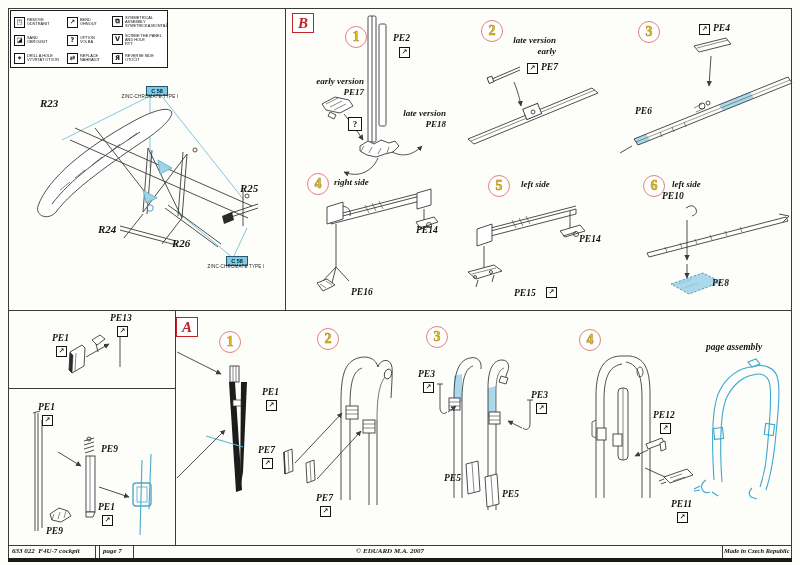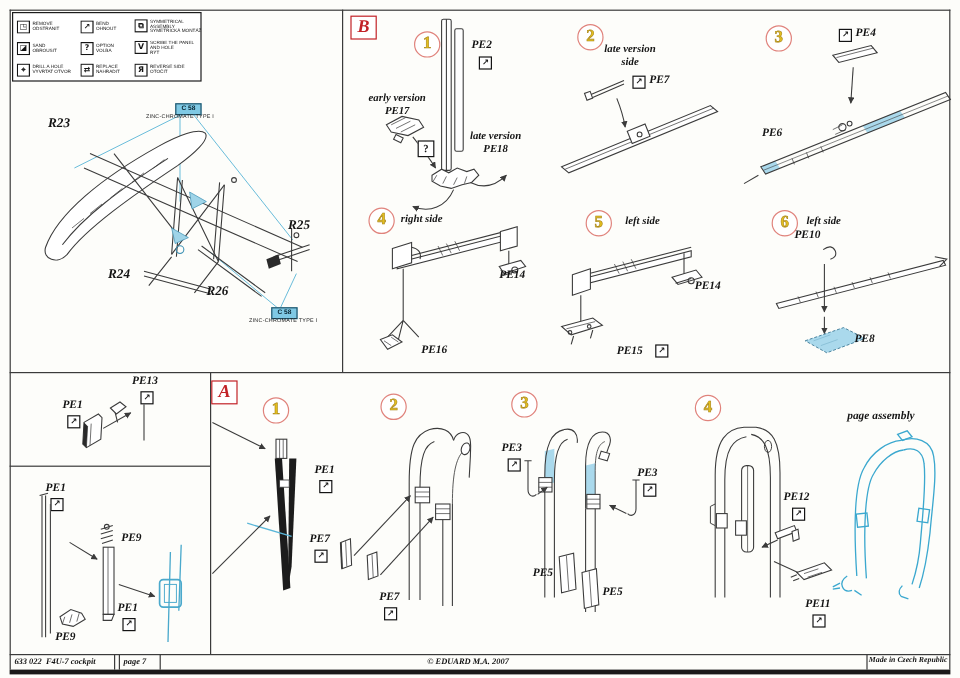--- a/index.html
+++ b/index.html
@@ -1,20 +1,20 @@
 <!DOCTYPE html>
 <html><head>
 <meta charset="utf-8">
 <style>
   html,body{margin:0;padding:0;background:#fff}
   #sheet{position:relative;width:800px;height:565px;background:#fdfdfa;font-family:"Liberation Serif",serif;overflow:hidden}
   .frameline{position:absolute;background:#3b3b3b}
   .pe{position:absolute;font:italic bold 9.5px/1 "Liberation Serif",serif;color:#141414;white-space:nowrap}
   .rl{position:absolute;font:italic bold 11px/1 "Liberation Serif",serif;color:#141414;white-space:nowrap}
-  .note{position:absolute;font:italic bold 9px/1.2 "Liberation Serif",serif;color:#141414;text-align:center}
+  .note{position:absolute;font:italic bold 9px/1.2 "Liberation Serif",serif;color:#141414;text-align:right}
   .note span{display:block}
   .side{position:absolute;font:italic bold 9px/1 "Liberation Serif",serif;color:#141414;white-space:nowrap}
   .circle{position:absolute;width:20px;height:20px;border:1.5px solid #e0837c;border-radius:50%;color:#e3bf1e;
           font:bold 14px/20px "Liberation Serif",serif;text-align:center;-webkit-text-stroke:.5px #a8851c;background:#fff}
   .secletter{position:absolute;width:20px;height:18px;border:1.6px solid #c22227;color:#c22227;
              font:italic bold 15px/18px "Liberation Serif",serif;text-align:center;background:#fff}
   .bicon{position:absolute;width:9px;height:9px;border:1px solid #141414;background:#fff;
          font:bold 7px/9px "DejaVu Sans",sans-serif;text-align:center;color:#141414}
   .obox{position:absolute;width:12px;height:12px;border:1.2px solid #141414;background:#fff;
         font:bold 9px/12px "Liberation Serif",serif;text-align:center;color:#141414}
@@ -336,21 +336,21 @@
     <div class="lcell">
         <span class="licon">Я</span>
         <span class="ltext">
           <span>REVERSE SIDE</span>
           <span>OTOČIT</span>
         </span>
       </div>
   </div>
 
   <div class="rl" style="left:40px;top:98px">R23</div>
-  <div class="rl" style="left:90px;top:224px">R24</div>
+  <div class="rl" style="left:98px;top:224px">R24</div>
   <div class="rl" style="left:172px;top:238px">R26</div>
   <div class="rl" style="left:240px;top:183px">R25</div>
   <div class="callout" style="left:146px;top:86px">C 58</div>
   <div class="ctext" style="left:110px;top:95px">ZINC-CHROMATE TYPE I</div>
   <div class="callout" style="left:226px;top:256px">C 58</div>
   <div class="ctext" style="left:196px;top:265px">ZINC-CHROMATE TYPE I</div>
 
   <div class="secletter" style="left:292px;top:13px">B</div>
 
   <div class="circle" style="left:345px;top:26px">1</div>
@@ -362,21 +362,21 @@
     </div>
   <div class="obox" style="left:348px;top:117px">?</div>
   <div class="note" style="left:380px;top:108px;width:66px">
       <span>late version</span>
       <span>PE18</span>
     </div>
 
   <div class="circle" style="left:481px;top:20px">2</div>
   <div class="note" style="left:494px;top:35px;width:62px">
       <span>late version</span>
-      <span>side</span>
+      <span>early</span>
     </div>
   <div class="bicon" style="left:527px;top:63px">↗</div>
   <div class="pe" style="left:541px;top:63px">PE7</div>
 
   <div class="circle" style="left:638px;top:21px">3</div>
   <div class="bicon" style="left:699px;top:24px">↗</div>
   <div class="pe" style="left:713px;top:24px">PE4</div>
   <div class="pe" style="left:635px;top:107px">PE6</div>
 
   <div class="circle" style="left:307px;top:173px">4</div>

